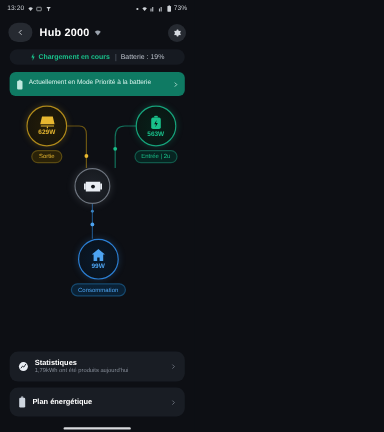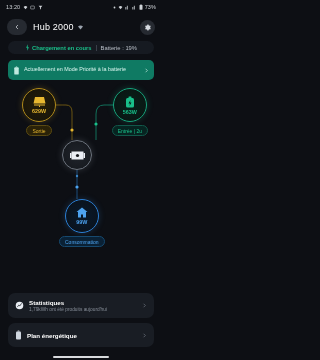--- a/index.html
+++ b/index.html
@@ -26,21 +26,21 @@
   .header {
     height:26px; display:flex; align-items:center;
     padding:0 7px; gap:6px;
   }
   .backpill {
     width:20px; height:16px; border-radius:8px;
     background:#262a31; display:flex; align-items:center;
     justify-content:center; flex:0 0 auto;
   }
   .title-wrap { display:flex; align-items:center; gap:3px; flex:1 1 auto; }
-  .title { font-size:9px; font-weight:normal; color:#ffffff; letter-spacing:.2px; }
+  .title { font-size:9px; font-weight:bold; color:#ffffff; letter-spacing:.2px; }
   .gearbtn {
     width:15px; height:15px; border-radius:50%;
     background:#262a31; display:flex; align-items:center;
     justify-content:center; flex:0 0 auto;
   }
 
   
   .statusrow {
     margin:1px 8px 0 8px; height:13px;
     background:#161a21; border-radius:7px;

